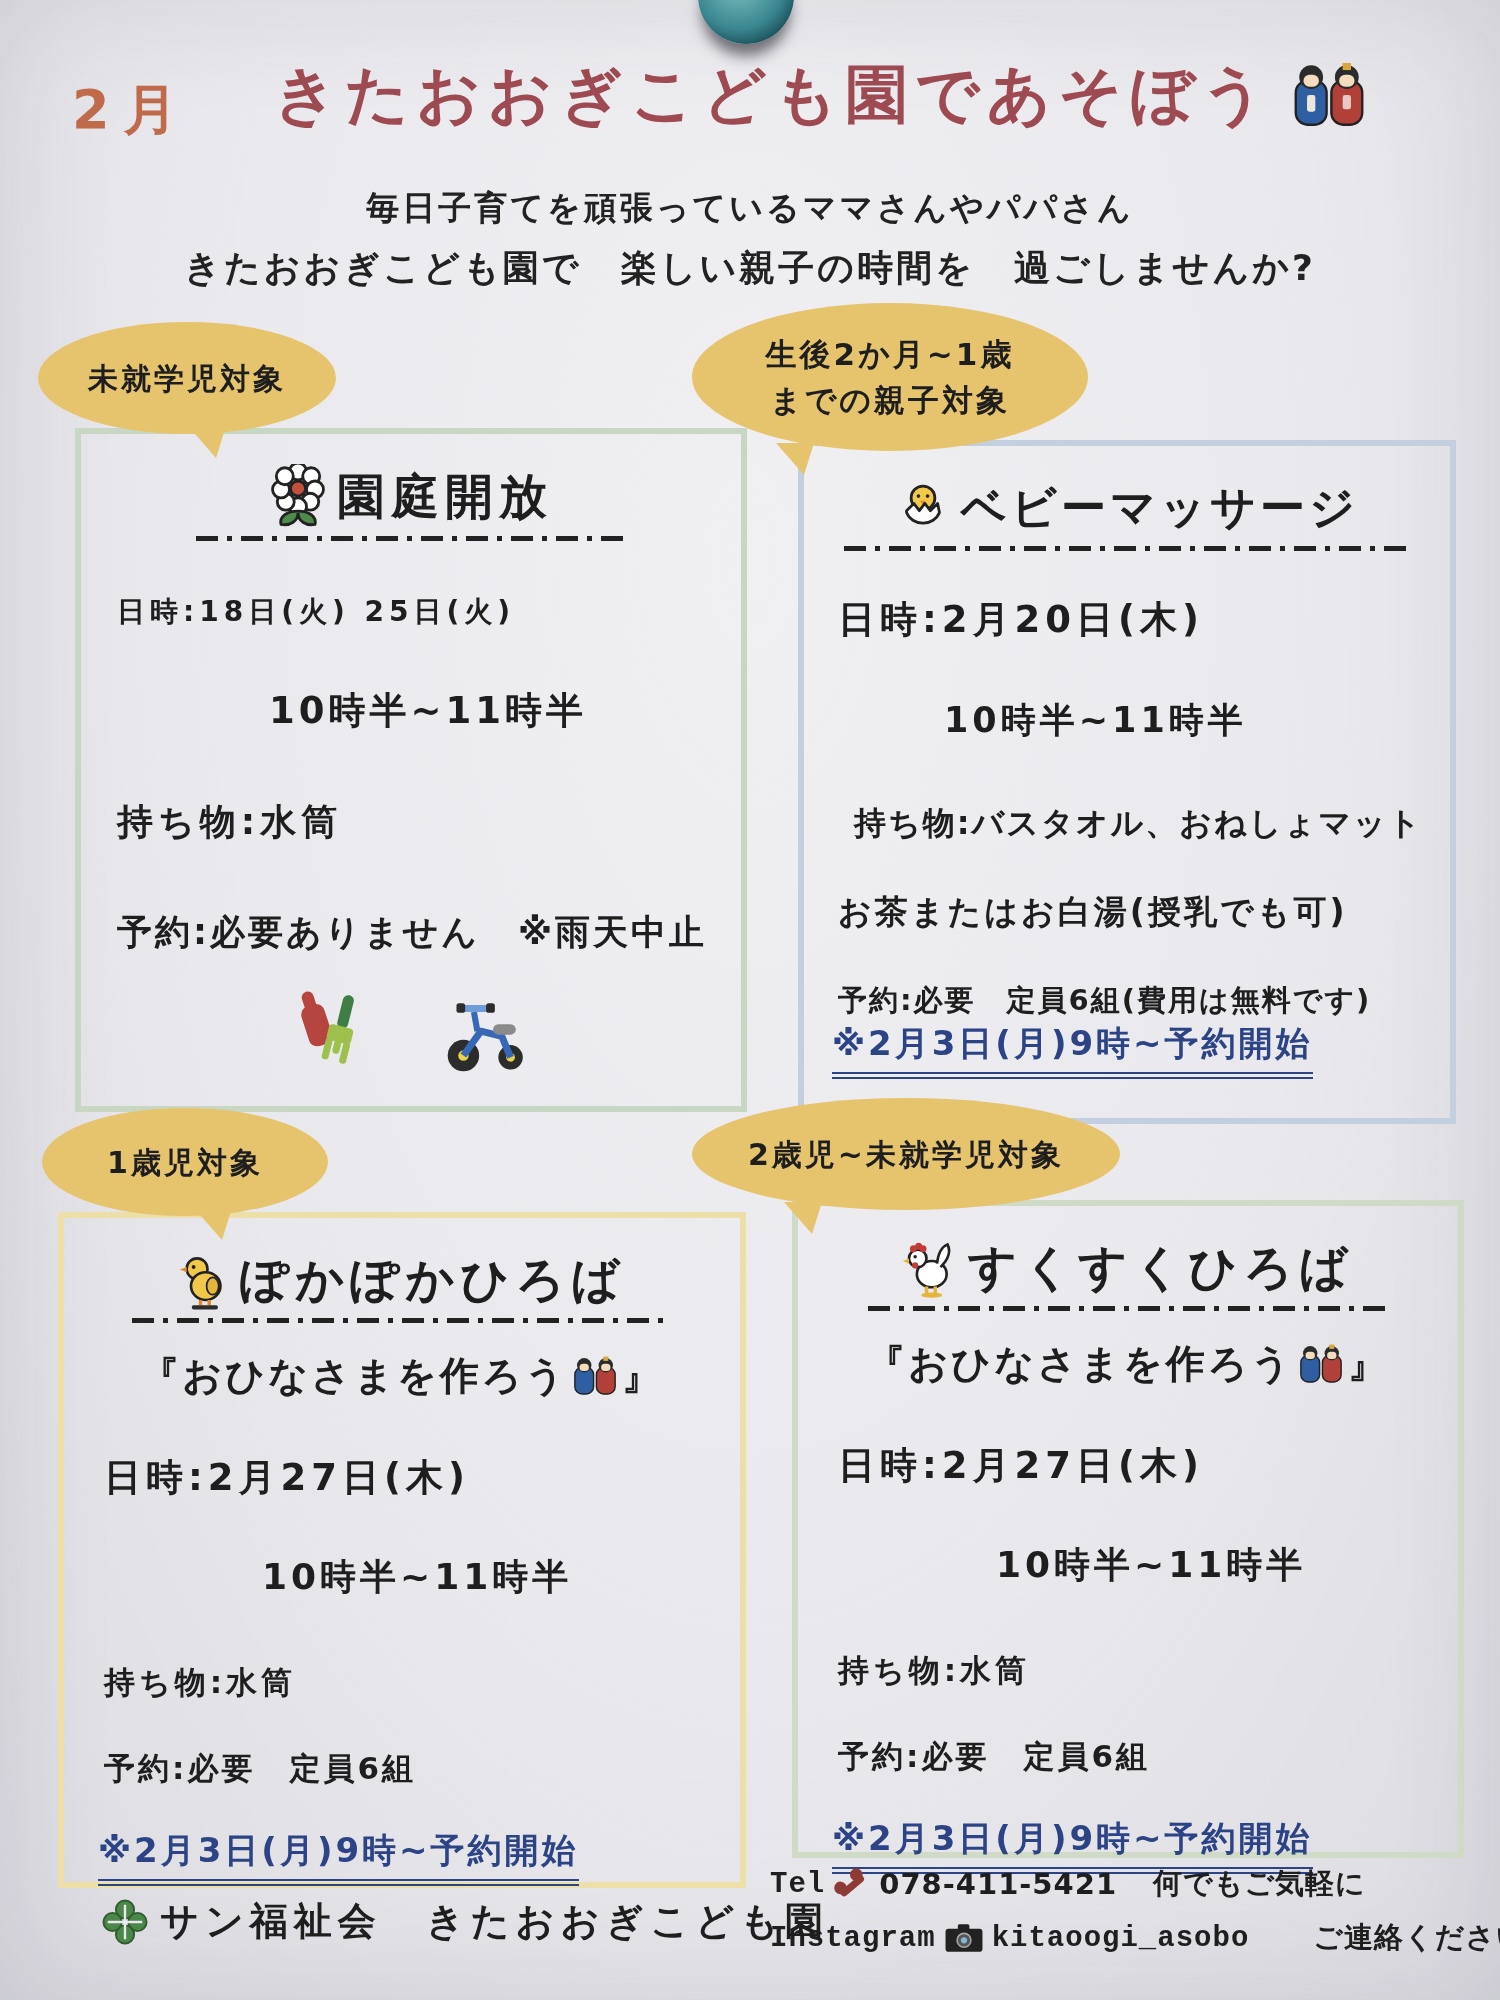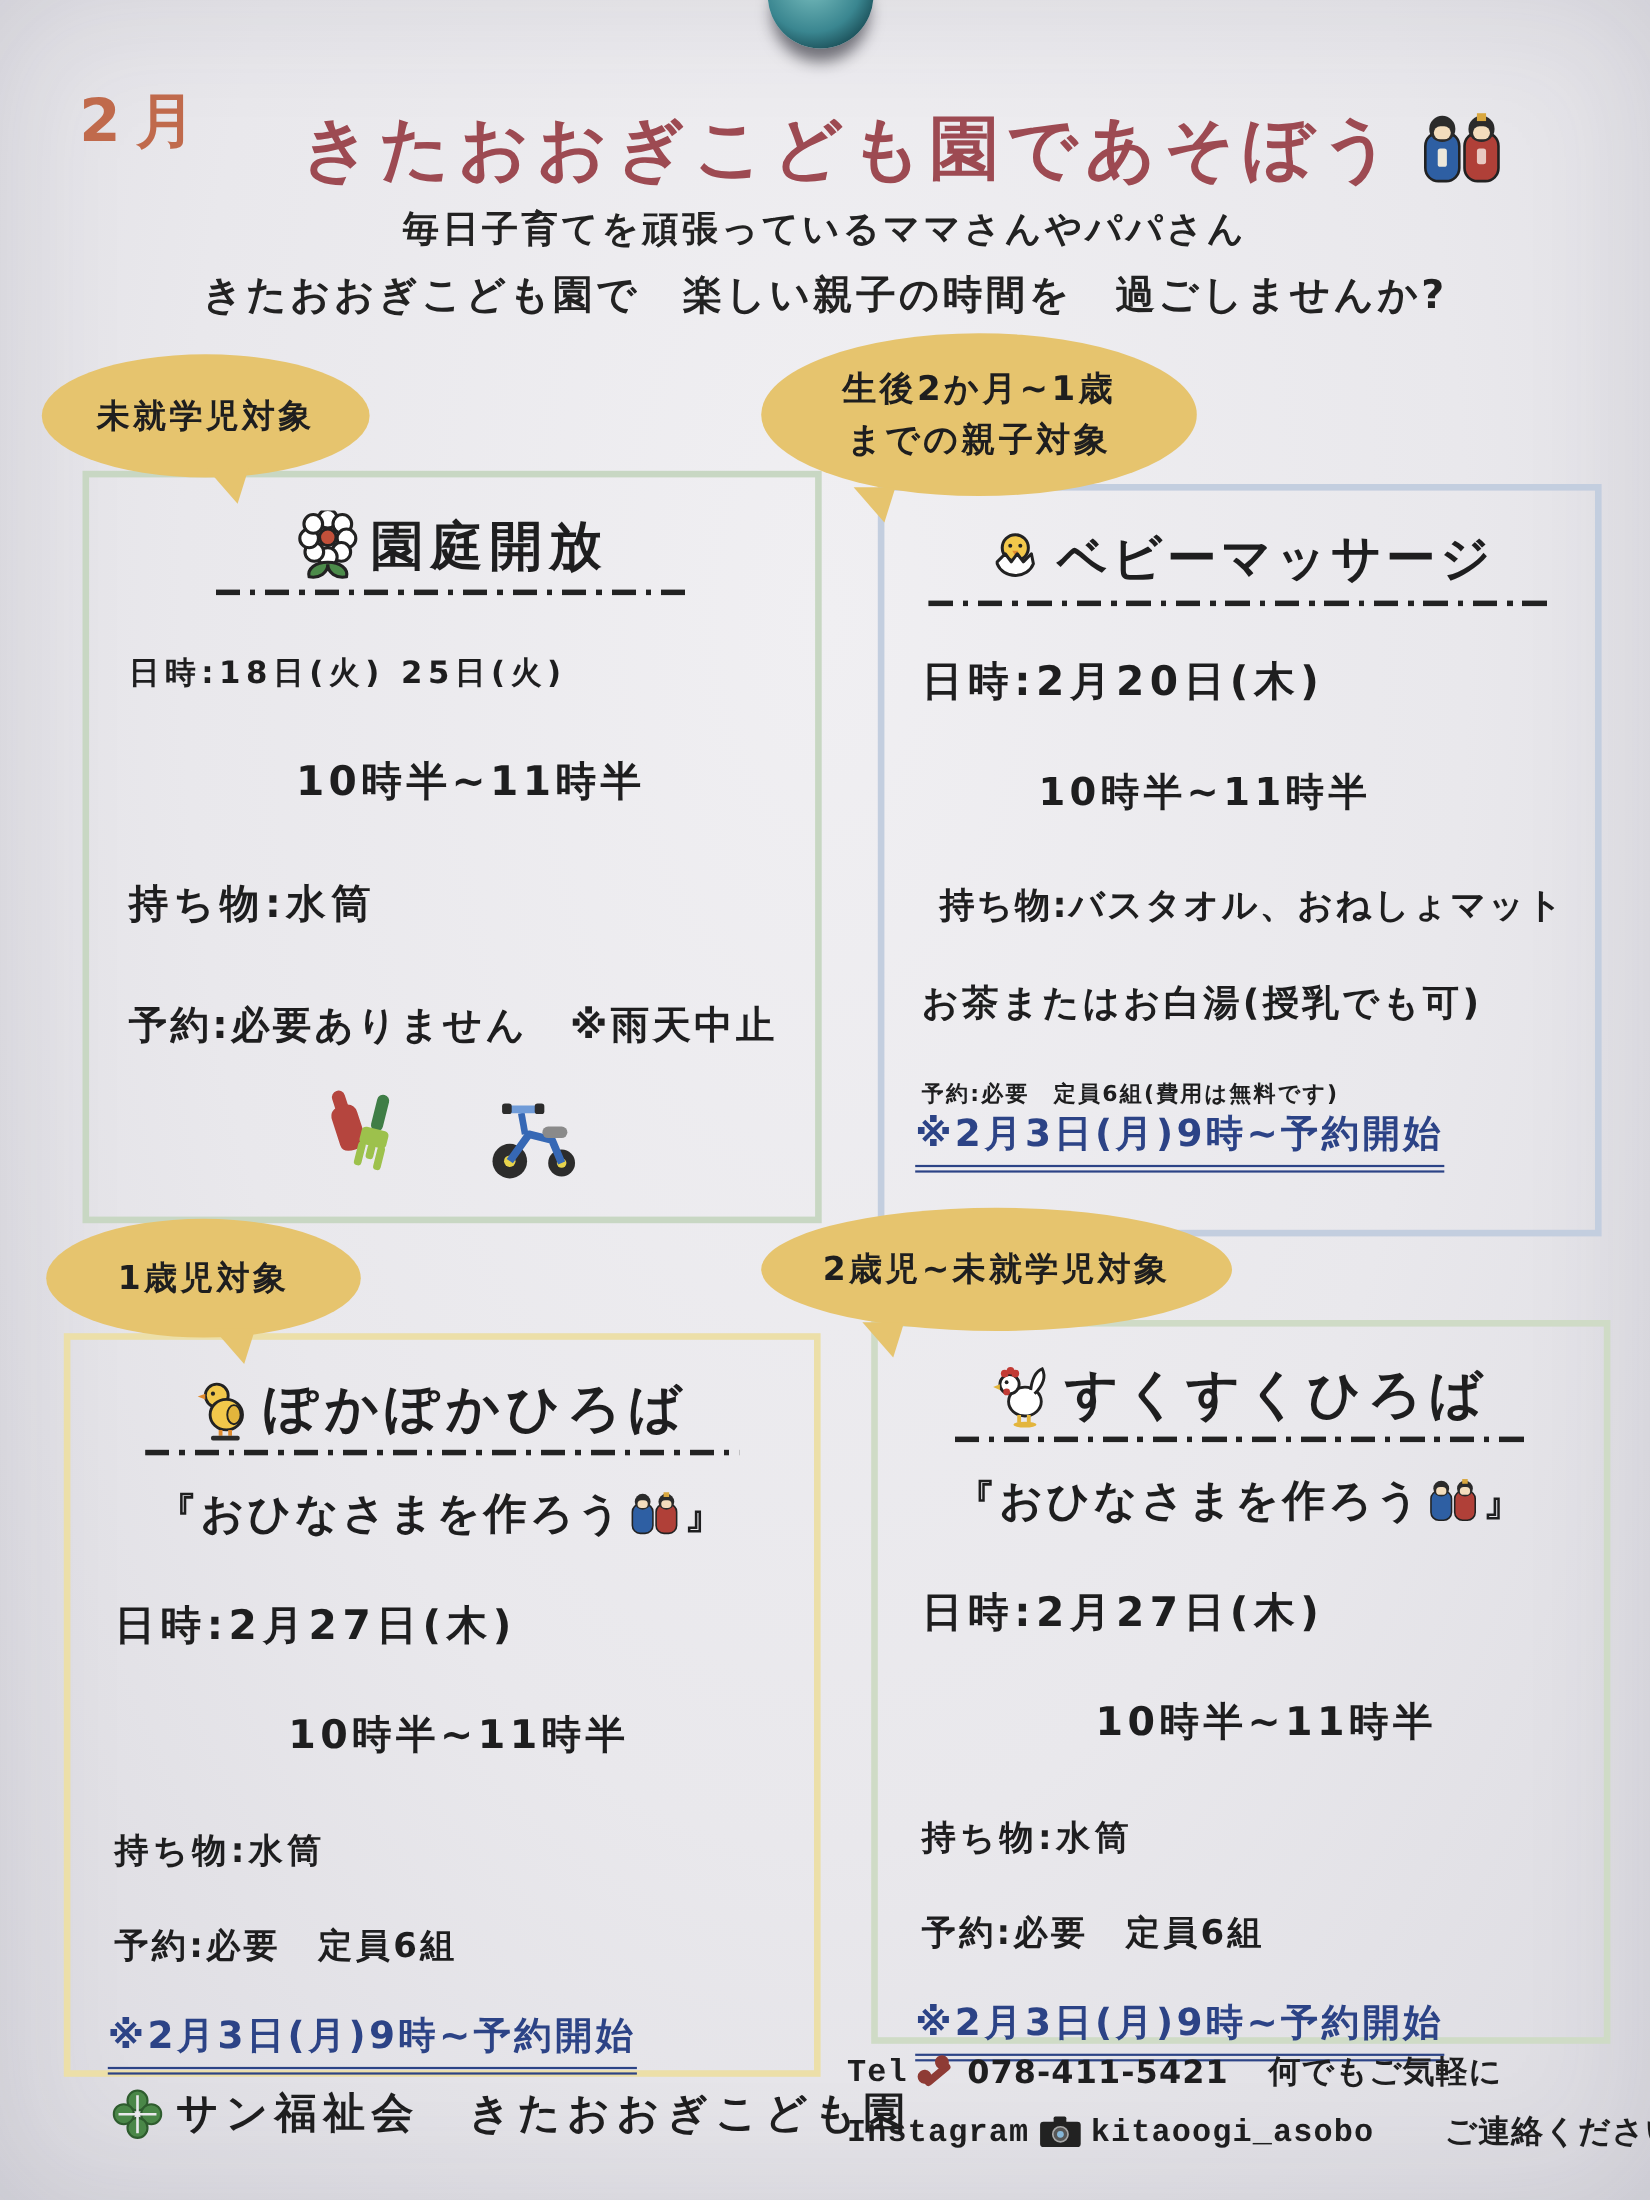--- a/index.html
+++ b/index.html
@@ -9,21 +9,21 @@
     background:radial-gradient(ellipse at 50% 28%,#f0eff2 0%,#e9e8ec 55%,#dcdbe1 100%);
     box-shadow:inset 0 0 120px rgba(60,60,80,.12);}
   
   .magnet{position:absolute;left:698px;top:-52px;width:96px;height:96px;border-radius:50%;
     background:radial-gradient(circle at 42% 38%,#7cc0c0,#3a8690 55%,#123f48 85%);
     box-shadow:0 16px 14px -4px rgba(15,15,25,.55);}
   
   .month{position:absolute;left:72px;top:74px;font-size:54px;font-weight:700;
     color:#c06a4c;letter-spacing:14px;}
   .title-row{position:absolute;left:200px;top:52px;width:1240px;display:flex;
-    justify-content:center;align-items:center;gap:18px;margin-top:40px;}
+    justify-content:center;align-items:center;gap:18px;}
   .title-text{font-size:63px;font-weight:700;color:#9d4a52;letter-spacing:7px;white-space:nowrap;}
   .subtitle{position:absolute;left:0;width:100%;text-align:center;font-weight:700;color:#222;}
   .s1{top:186px;font-size:33px;letter-spacing:3px;}
   .s2{top:244px;font-size:36px;letter-spacing:3px;}
   
   .badge{position:absolute;z-index:3;background:#e6c46e;border-radius:50%;
     display:flex;flex-direction:column;justify-content:center;align-items:center;
     font-weight:700;font-size:30px;letter-spacing:3px;text-align:center;line-height:1.5;}
   .badge::after{content:"";position:absolute;bottom:-24px;width:0;height:0;
     border-left:28px solid transparent;border-right:10px solid transparent;
@@ -53,21 +53,21 @@
   .box1 .dt{margin:52px 0 0 8px;font-size:28px;letter-spacing:5px;}
   .box1 .time{margin:55px 0 0 160px;font-size:37px;letter-spacing:4px;}
   .box1 .items{margin:62px 0 0 8px;font-size:36px;letter-spacing:5px;}
   .box1 .reserve{margin:62px 0 0 8px;font-size:35px;letter-spacing:3px;}
   .box1-icons{display:flex;justify-content:center;align-items:flex-end;gap:72px;margin-top:30px;}
   
   .box2 .dt{margin:44px 0 0 6px;font-size:37px;letter-spacing:5px;}
   .box2 .time{margin:52px 0 0 112px;font-size:35px;letter-spacing:4px;}
   .box2 .items{margin:58px 0 0 22px;font-size:32px;letter-spacing:2px;}
   .box2 .items2{margin:44px 0 0 6px;font-size:33px;letter-spacing:3px;}
-  .box2 .reserve{margin:46px 15px 0 6px;font-size:20px;letter-spacing:2px;}
+  .box2 .reserve{margin:46px 15px 0 6px;font-size:29px;letter-spacing:2px;}
   .note{margin-top:42px;}
   .note-inner{display:inline-block;color:#2c4386;font-size:34px;font-weight:700;letter-spacing:3px;
     border-bottom:7px double #2c4386;padding-bottom:5px;white-space:nowrap;}
   
   .sub{display:flex;justify-content:center;align-items:center;gap:4px;margin-top:26px;
     font-size:39px;font-weight:700;letter-spacing:3px;}
   .box34 .dt{margin:50px 0 0 12px;font-size:37px;letter-spacing:5px;}
   .box34 .time{margin:50px 0 0 170px;font-size:36px;letter-spacing:4px;}
   .box34 .items{margin:60px 0 0 12px;font-size:31px;letter-spacing:4px;}
   .box34 .reserve{margin:44px 0 0 12px;font-size:31px;letter-spacing:3px;}

